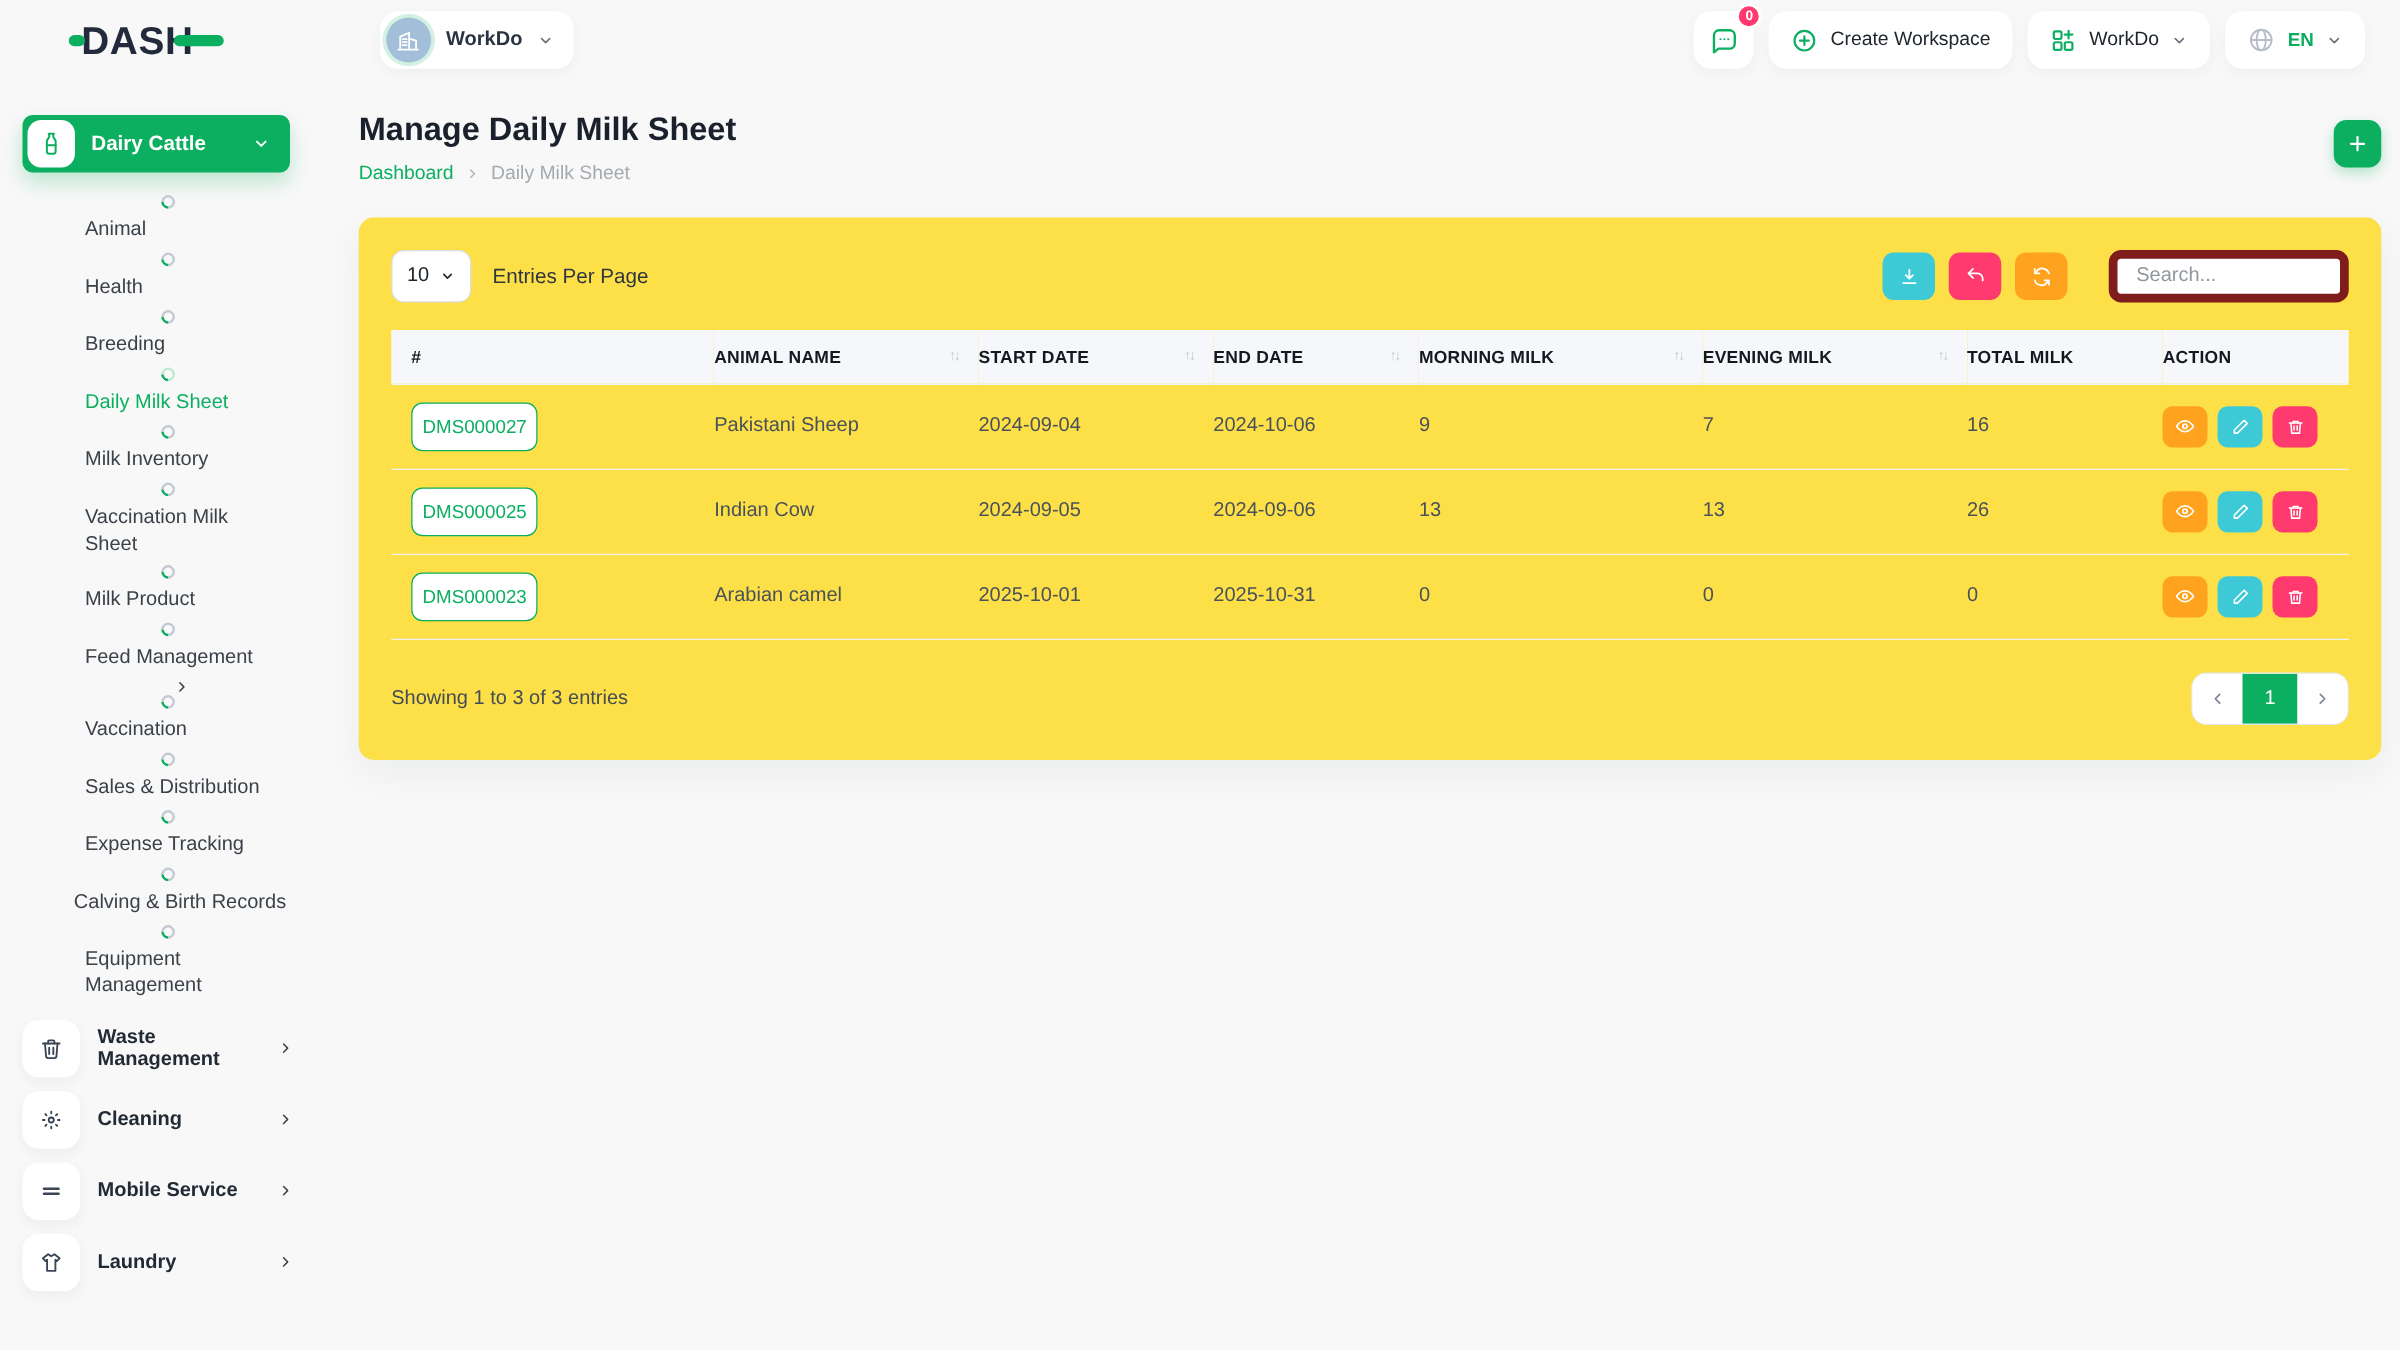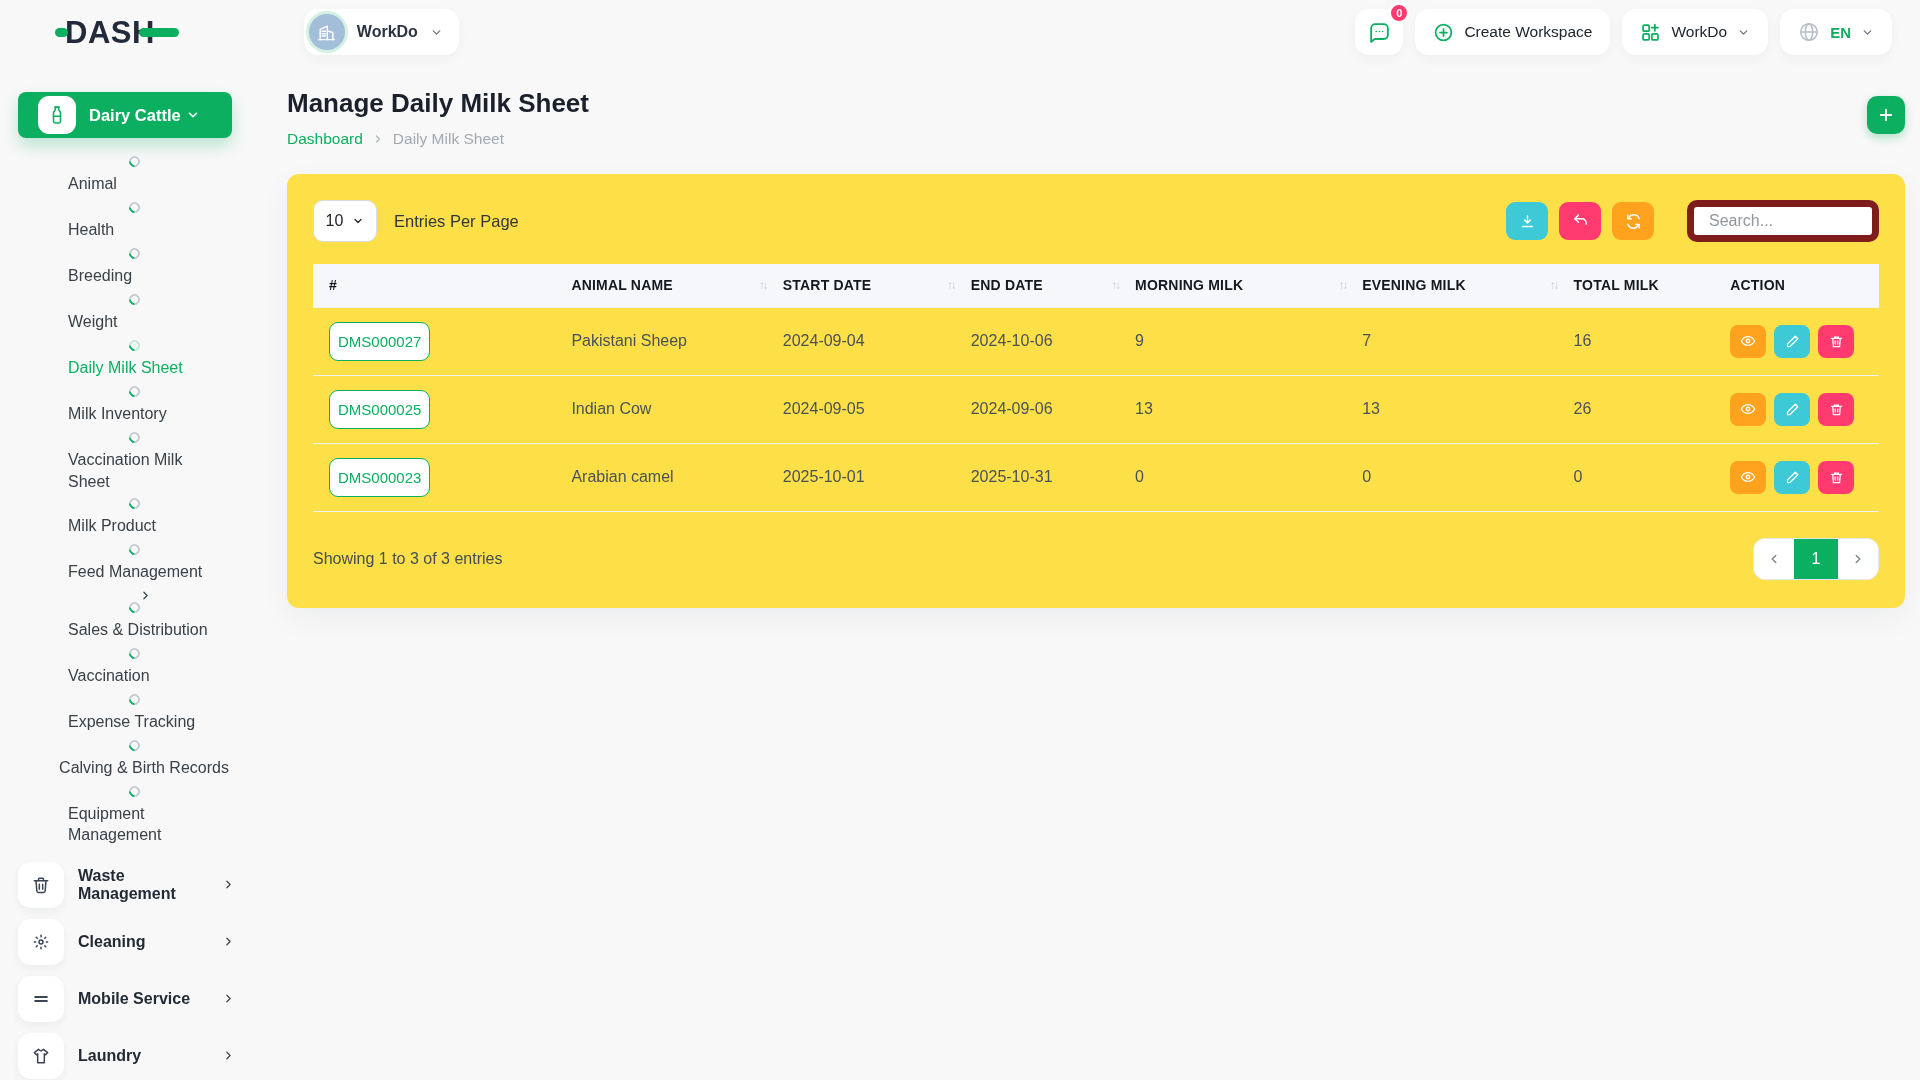--- a/index.html
+++ b/index.html
@@ -36,21 +36,21 @@
   .hdr-right{margin-left:auto;display:flex;align-items:center;gap:12px;}
   .chat-card{width:48px;justify-content:center;position:relative;cursor:pointer;}
   .badge{position:absolute;top:-6px;right:-6px;min-width:20px;height:20px;border-radius:50%;background:var(--pink);color:#fff;font-size:11px;font-weight:700;display:flex;align-items:center;justify-content:center;border:2px solid #fff;}
   .hdr-btn{padding:0 18px;gap:10px;font-size:15.5px;font-weight:500;color:#20262E;cursor:pointer;}
   .lang-label{color:var(--green);font-weight:600;font-size:15px;}
 
   
   .layout{display:flex;align-items:flex-start;}
   
   .sidebar{width:250px;flex:none;padding:34px 0 0 18px;}
-  .module-pill{width:214px;height:46px;border-radius:8px;background:var(--green);display:flex;align-items:center;padding:20px;box-shadow:0 8px 16px rgba(12,175,96,.25);cursor:pointer;justify-content:space-between;}
+  .module-pill{width:214px;height:46px;border-radius:8px;background:var(--green);display:flex;align-items:center;padding:4px;box-shadow:0 8px 16px rgba(12,175,96,.25);cursor:pointer;justify-content:space-between;}
   .module-pill .icon-box{width:38px;height:38px;border-radius:11px;background:#fff;display:flex;align-items:center;justify-content:center;}
   .module-pill .mp-label{flex:1;margin-left:13px;color:#fff;font-size:16.5px;font-weight:700;}
   .module-pill .chev{margin-right:12px;color:#fff;}
   .nav{margin-top:18px;}
   .nav-item{display:flex;align-items:center;min-height:46px;padding-left:20px;cursor:pointer;flex-direction:column;}
   .bullet{width:11px;height:11px;flex:none;border-radius:50%;border:2px solid #C4CAD2;border-left-color:var(--green);transform:rotate(-45deg);margin-right:19px;}
   .nav-item.active .bullet{border-color:#BFE9D4;border-left-color:var(--green);}
   .nav-label{font-size:16px;color:#3A4148;width:152px;line-height:1.35;padding:6px 0;}
   .nav-item.nowrap .nav-label{white-space:nowrap;width:auto;}
   .nav-item.active .nav-label{color:var(--green);}
@@ -217,24 +217,20 @@
           <span class="nav-label">Animal</span>
         </div>
       <div class="nav-item">
           <span class="bullet"></span>
           <span class="nav-label">Health</span>
         </div>
       <div class="nav-item">
           <span class="bullet"></span>
           <span class="nav-label">Breeding</span>
         </div>
-      <div class="nav-item">
-          <span class="bullet"></span>
-          <span class="nav-label">Weight</span>
-        </div>
       <div class="nav-item active">
           <span class="bullet"></span>
           <span class="nav-label">Daily Milk Sheet</span>
         </div>
       <div class="nav-item">
           <span class="bullet"></span>
           <span class="nav-label">Milk Inventory</span>
         </div>
       <div class="nav-item">
           <span class="bullet"></span>
@@ -248,25 +244,25 @@
           <span class="bullet"></span>
           <span class="nav-label">Feed Management</span>
           <span class="chev">
             <svg width="13" height="13" viewBox="0 0 24 24" fill="none" stroke="currentColor" stroke-width="2.2" stroke-linecap="round" stroke-linejoin="round">
               <path d="M9 6l6 6-6 6"></path>
             </svg>
           </span>
         </div>
       <div class="nav-item">
           <span class="bullet"></span>
+          <span class="nav-label">Vaccination</span>
+        </div>
+      <div class="nav-item">
+          <span class="bullet"></span>
           <span class="nav-label">Sales &amp; Distribution</span>
-        </div>
-      <div class="nav-item">
-          <span class="bullet"></span>
-          <span class="nav-label">Vaccination</span>
         </div>
       <div class="nav-item">
           <span class="bullet"></span>
           <span class="nav-label">Expense Tracking</span>
         </div>
       <div class="nav-item nowrap">
           <span class="bullet"></span>
           <span class="nav-label">Calving &amp; Birth Records</span>
         </div>
       <div class="nav-item">

